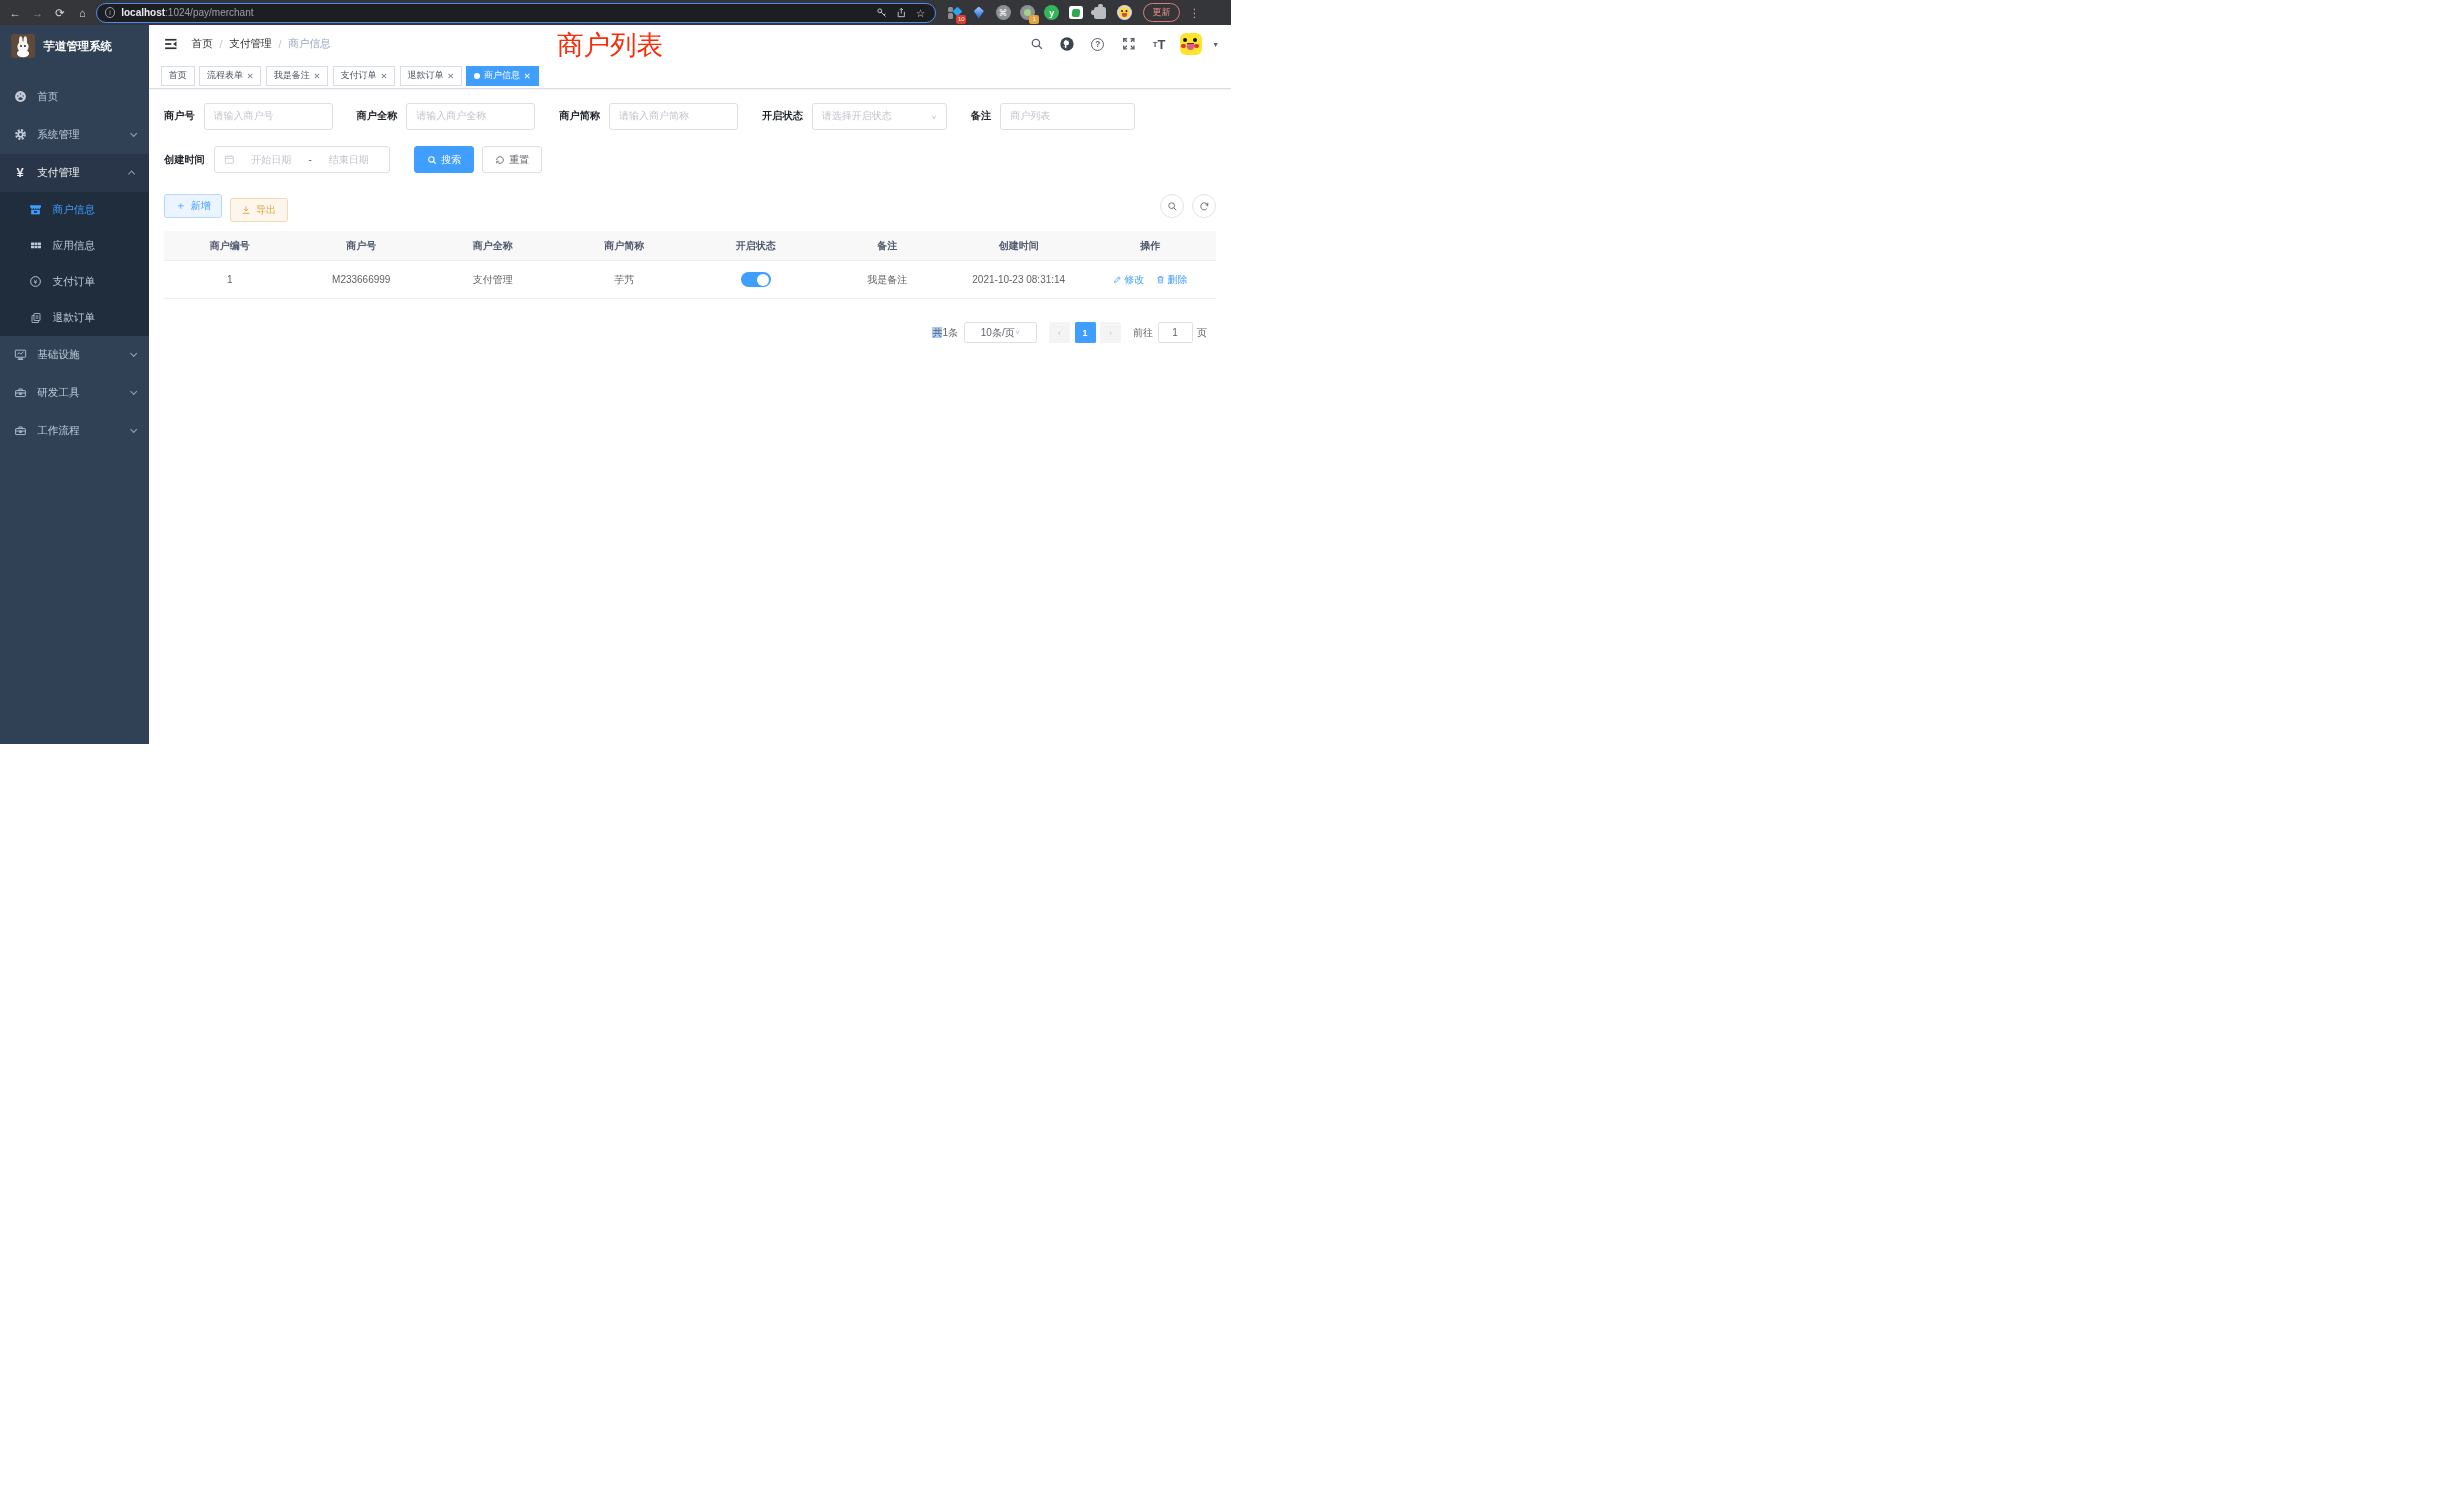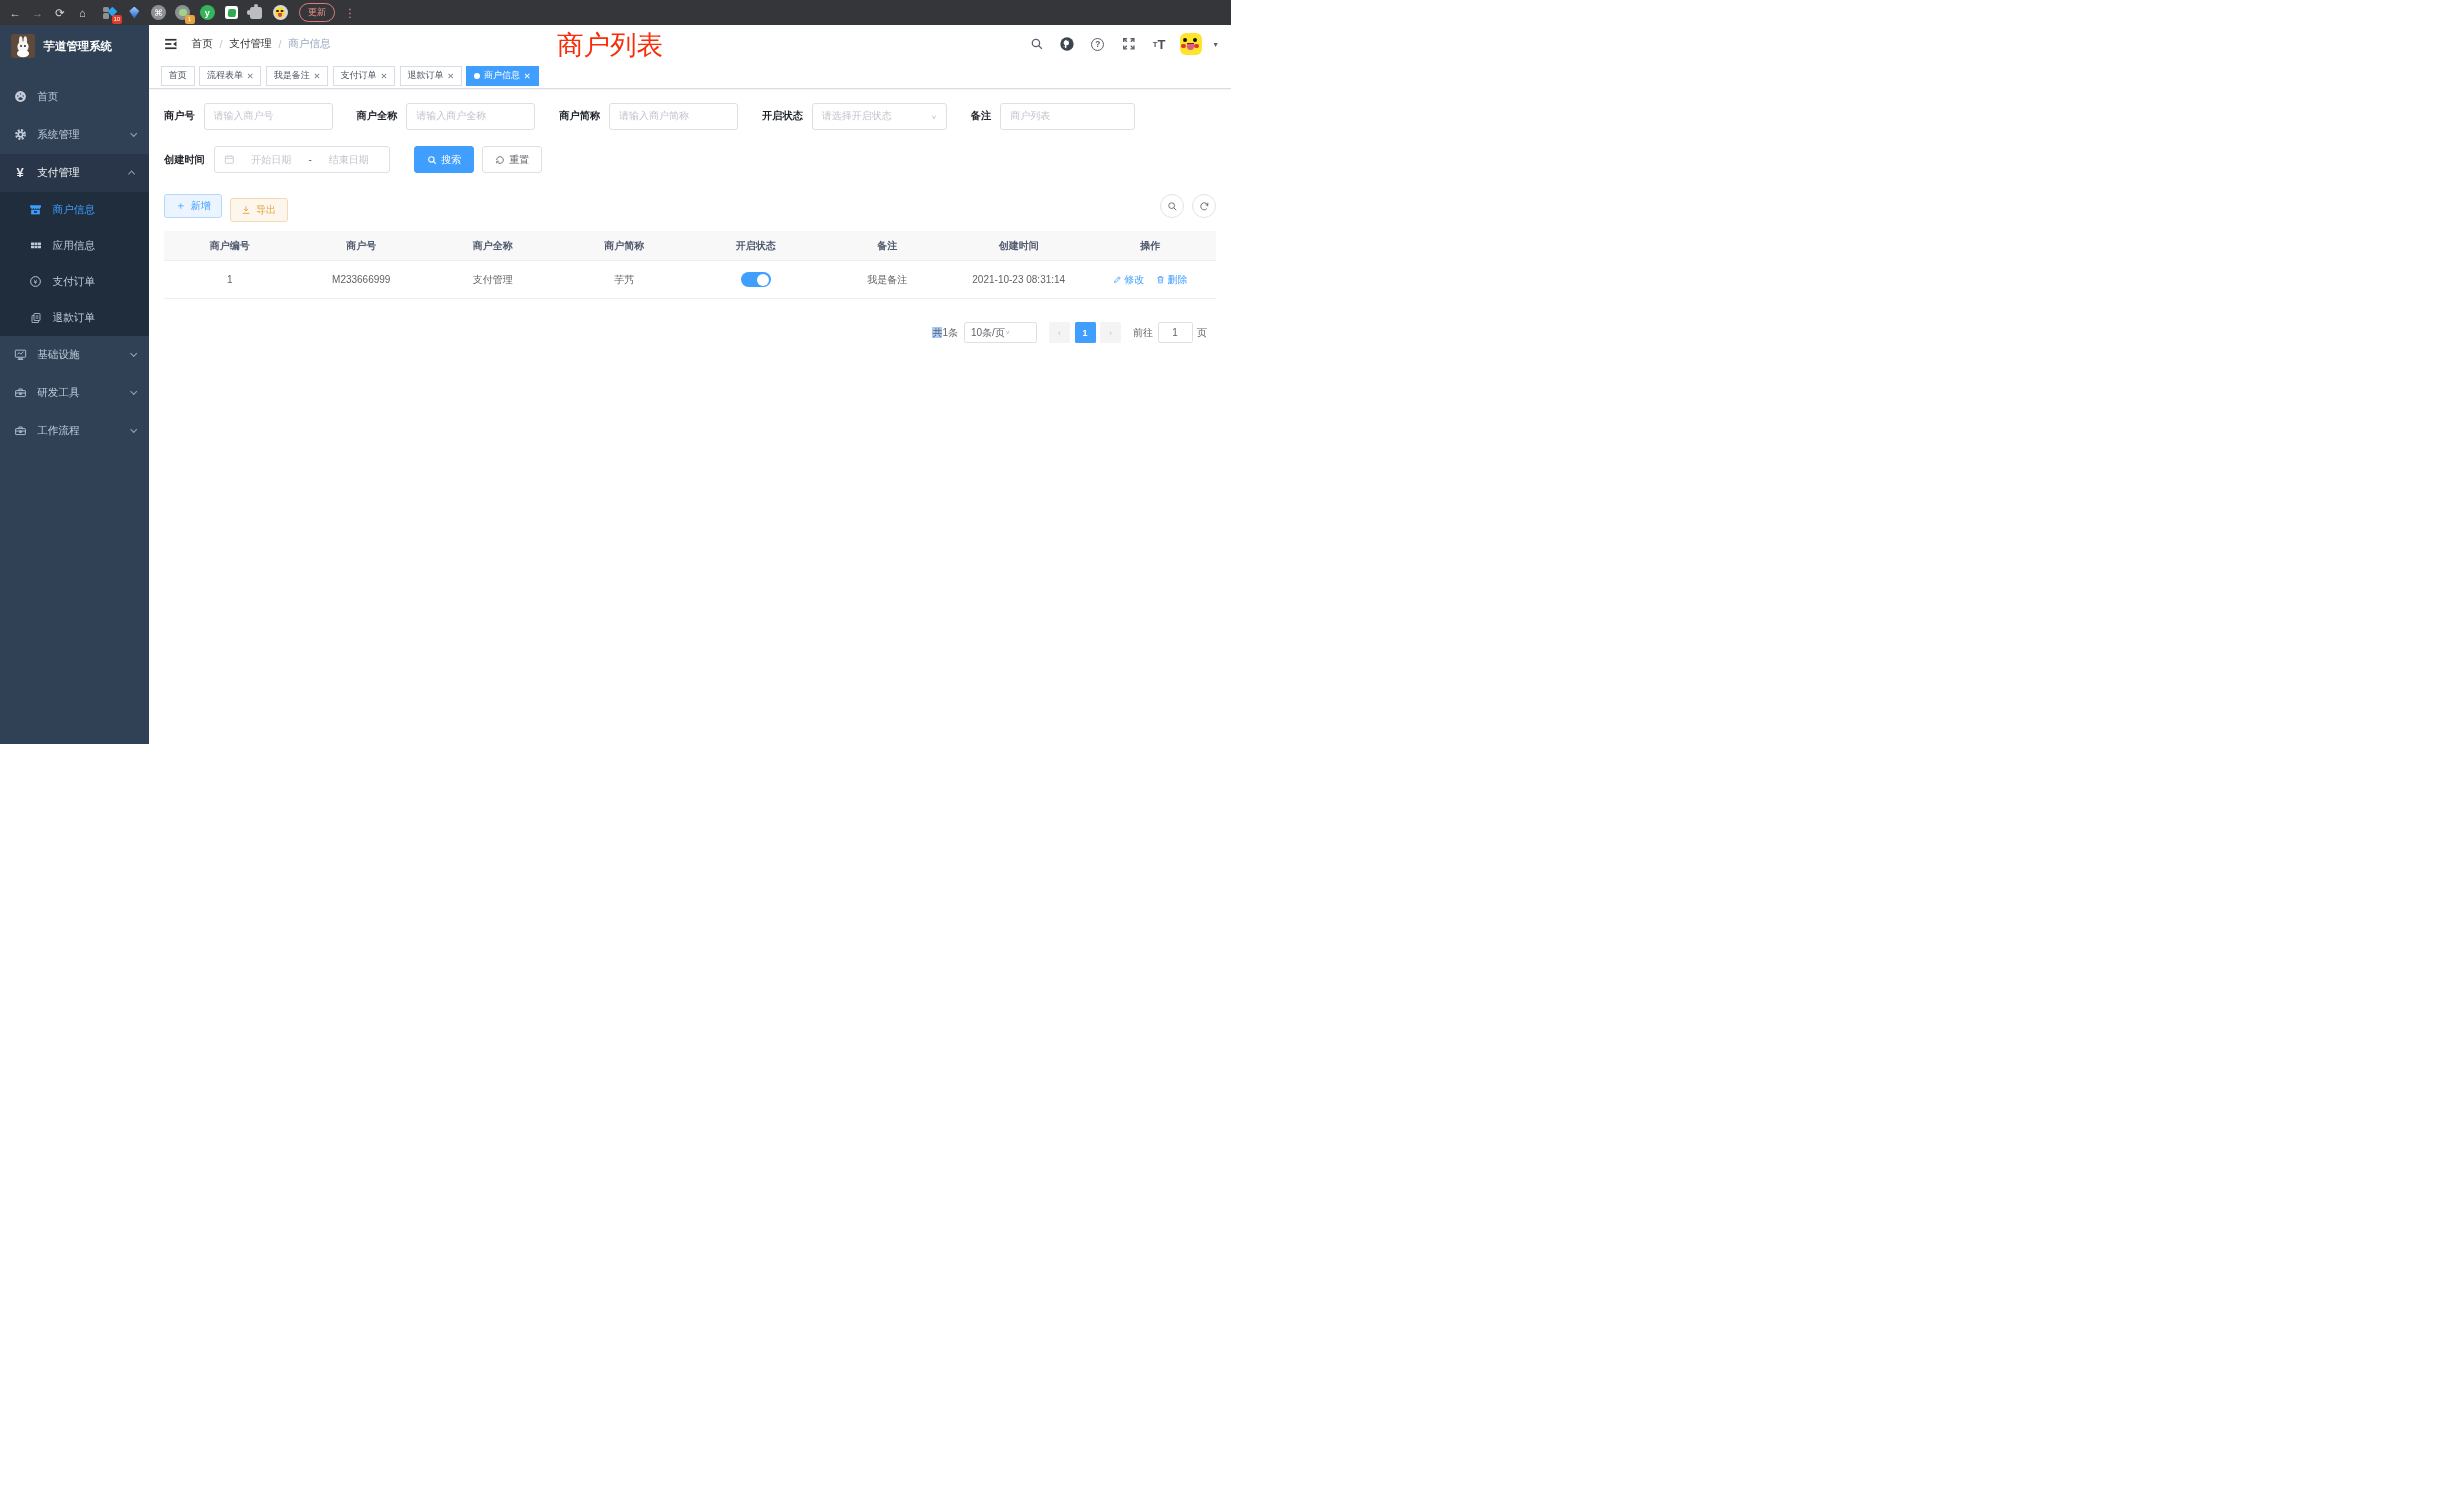--- a/index.html
+++ b/index.html
@@ -111,35 +111,53 @@
   thead th { background:#f8f8f9; height:30px; font-size:10px; font-weight:700; color:#515a6e; text-align:center; border-bottom:0.8px solid #ebeef5; }
   tbody td { height:38px; font-size:10px; color:#606266; text-align:center; border-bottom:0.8px solid #ebeef5; background:#fff; }
   .switch { width:30px; height:15px; border-radius:7.6px; background:#409eff; position:relative; display:inline-block; vertical-align:middle; cursor:pointer; }
   .switch::after { content:""; position:absolute; right:1.5px; top:1.5px; width:12px; height:12px; border-radius:50%; background:#fff; }
   .op-link { color:#409eff; cursor:pointer; display:inline-flex; align-items:center; gap:2.3px; }
   .op-link + .op-link { margin-left:9px; }
 
   
   .pager { display:flex; align-items:center; justify-content:flex-end; margin:23px 9px 0 0; font-size:10px; color:#606266; gap:6px; }
   .hl { background:#a8ccf8; }
-  .psize { width:73px; height:21px; border:0.8px solid #dcdfe6; border-radius:2.3px; display:flex; align-items:center; justify-content:flex-start; padding:0 6px; color:#606266; cursor:pointer; }
+  .psize { width:73px; height:21px; border:0.8px solid #dcdfe6; border-radius:2.3px; display:flex; align-items:center; justify-content:center; padding:0 6px; color:#606266; cursor:pointer; }
   .pbtn { width:21px; height:21px; background:#f4f4f5; border-radius:1.5px; display:flex; align-items:center; justify-content:center; color:#c0c4cc; font-size:9px; cursor:pointer; }
   .pbtn.num { background:#409eff; color:#fff; font-weight:700; }
   .goto-input { width:35px; height:21px; border:0.8px solid #dcdfe6; border-radius:2.3px; text-align:center; font-size:10px; color:#606266; }
   .pg-group { display:flex; align-items:center; gap:4.5px; margin-left:6px; }
   svg { display:block; }
 </style>
 </head>
 <body>
 
 <div class="chrome">
   <div class="nav-ico">←</div>
   <div class="nav-ico dim">→</div>
   <div class="nav-ico">⟳</div>
   <div class="nav-ico">⌂</div>
+  <div class="urlbar">
+    <span class="info-badge">i</span>
+    <span class="url-text"><b>localhost</b><span>:1024/pay/merchant</span></span>
+    <span class="url-spacer"></span>
+    <span class="pill-ico">
+      <svg width="11.4" height="11.4" viewBox="0 0 24 24" fill="none" stroke="#cfd1d5" stroke-width="2">
+          <circle cx="8" cy="8" r="4"></circle>
+          <path d="M11 11l9 9M17 17l3-3M14 14l2.5 2.5"></path>
+        </svg>
+    </span>
+    <span class="pill-ico">
+      <svg width="10.6" height="11.4" viewBox="0 0 24 24" fill="none" stroke="#cfd1d5" stroke-width="2">
+          <path d="M12 14V3M8 6l4-4 4 4"></path>
+          <path d="M5 10v11h14V10"></path>
+        </svg>
+    </span>
+    <span class="pill-ico">☆</span>
+  </div>
   <div class="ext-strip">
     <div class="ext">
       <div class="ext-squares">
           <i></i>
           <i></i>
           <i class="dia"></i>
         </div>
       <span class="badge red">10</span>
     </div>
     <div class="ext">

